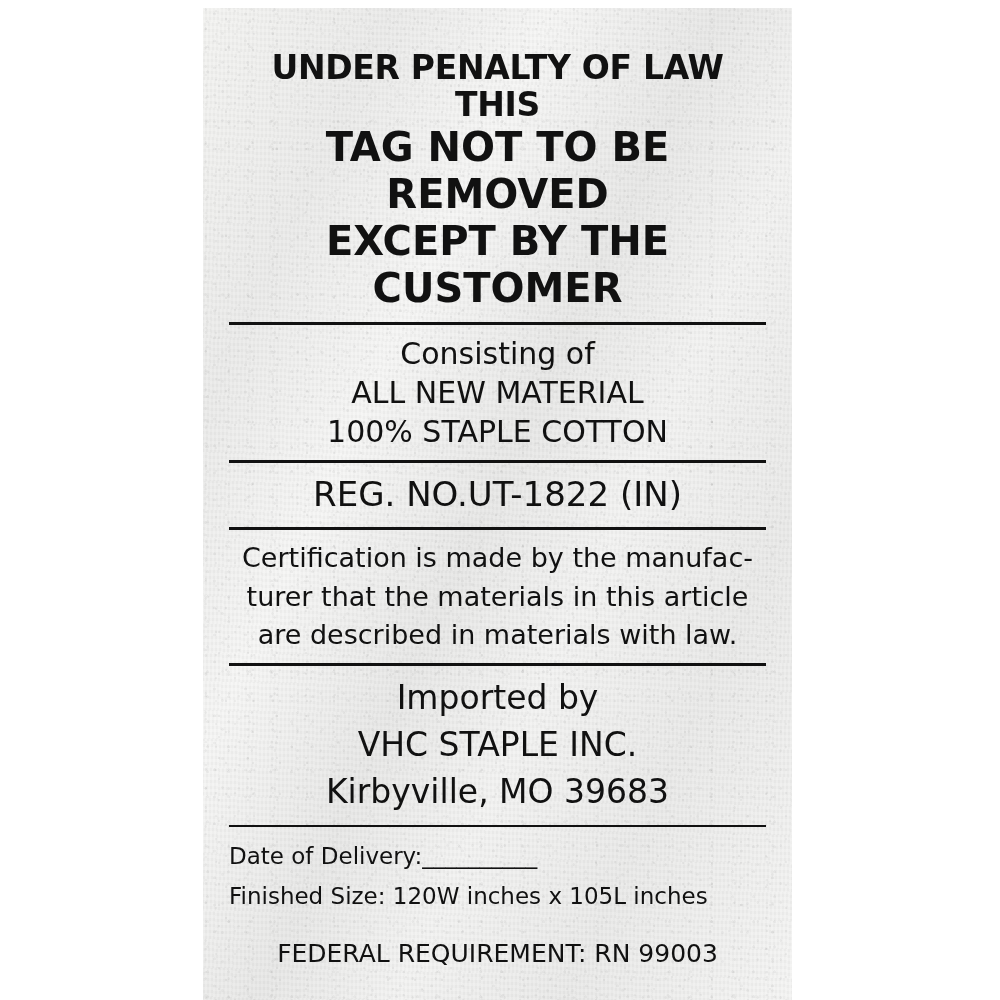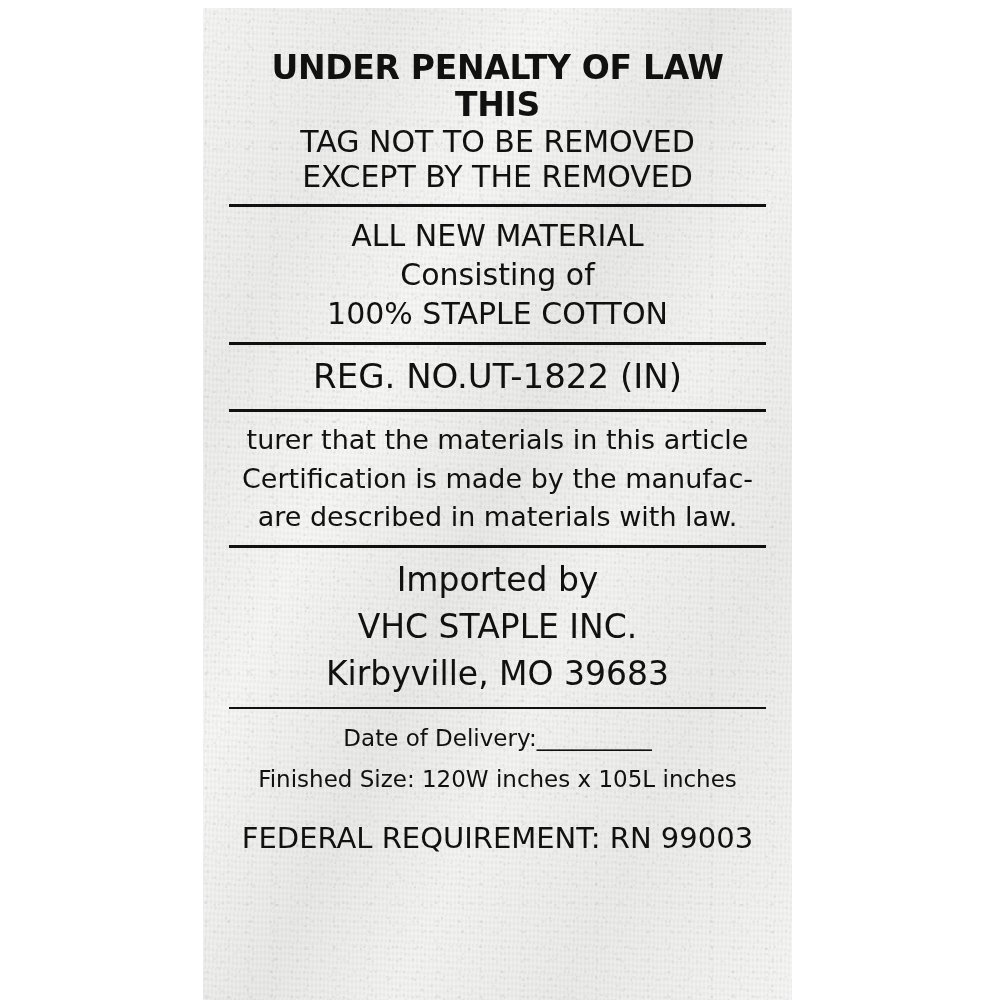--- a/index.html
+++ b/index.html
@@ -61,23 +61,23 @@
   .rule.thin { border-top-width: 2px; }
 
   .l-head1 {
     font-weight: bold;
     font-size: 33px;
     letter-spacing: -0.3px;
     line-height: 1.12;
     margin-top: 42px;
   }
   .l-head2 {
-    font-size: 30px;
+    font-size: 40px;
     line-height: 1.18;
-    font-weight: 400;
+    font-weight: 700;
   }
 
   .l-mat {
     font-size: 30px;
     line-height: 1.3;
     font-weight: 400;
   }
 
   .l-reg {
     font-weight: normal;
@@ -92,68 +92,68 @@
     font-weight: 400;
   }
 
   .l-imp {
     font-size: 33px;
     line-height: 1.42;
     font-weight: 400;
   }
 
   .details {
-    text-align: center;
+    text-align: left;
     padding: 0 4px;
   }
   .l-det {
     font-size: 23px;
     line-height: 1.76;
     font-weight: 400;
   }
 
   .l-fed {
-    font-size: 29px;
+    font-size: 25px;
     line-height: 1.5;
     font-weight: 400;
     text-align: center;
     margin-top: 18px;
   }
 </style>
 </head>
 <body>
 
 <div id="tag">
   <div class="content">
 
     <div class="block">
       <div class="l-head1">UNDER PENALTY OF LAW THIS</div>
       <div class="l-head2">TAG NOT TO BE REMOVED</div>
-      <div class="l-head2">EXCEPT BY THE REMOVED</div>
+      <div class="l-head2">EXCEPT BY THE CUSTOMER</div>
     </div>
 
     <div class="rule"></div>
 
     <div class="block">
+      <div class="l-mat">Consisting of</div>
       <div class="l-mat">ALL NEW MATERIAL</div>
-      <div class="l-mat">Consisting of</div>
       <div class="l-mat">100% STAPLE COTTON</div>
     </div>
 
     <div class="rule"></div>
 
     <div class="block">
       <div class="l-reg">REG. NO.UT-1822 (IN)</div>
     </div>
 
     <div class="rule"></div>
 
     <div class="block">
+      <div class="l-cert">Certification is made by the manufac-</div>
       <div class="l-cert">turer that the materials in this article</div>
-      <div class="l-cert">Certification is made by the manufac-</div>
       <div class="l-cert">are described in materials with law.</div>
     </div>
 
     <div class="rule"></div>
 
     <div class="block">
       <div class="l-imp">Imported by</div>
       <div class="l-imp">VHC STAPLE INC.</div>
       <div class="l-imp">Kirbyville, MO 39683</div>
     </div>

